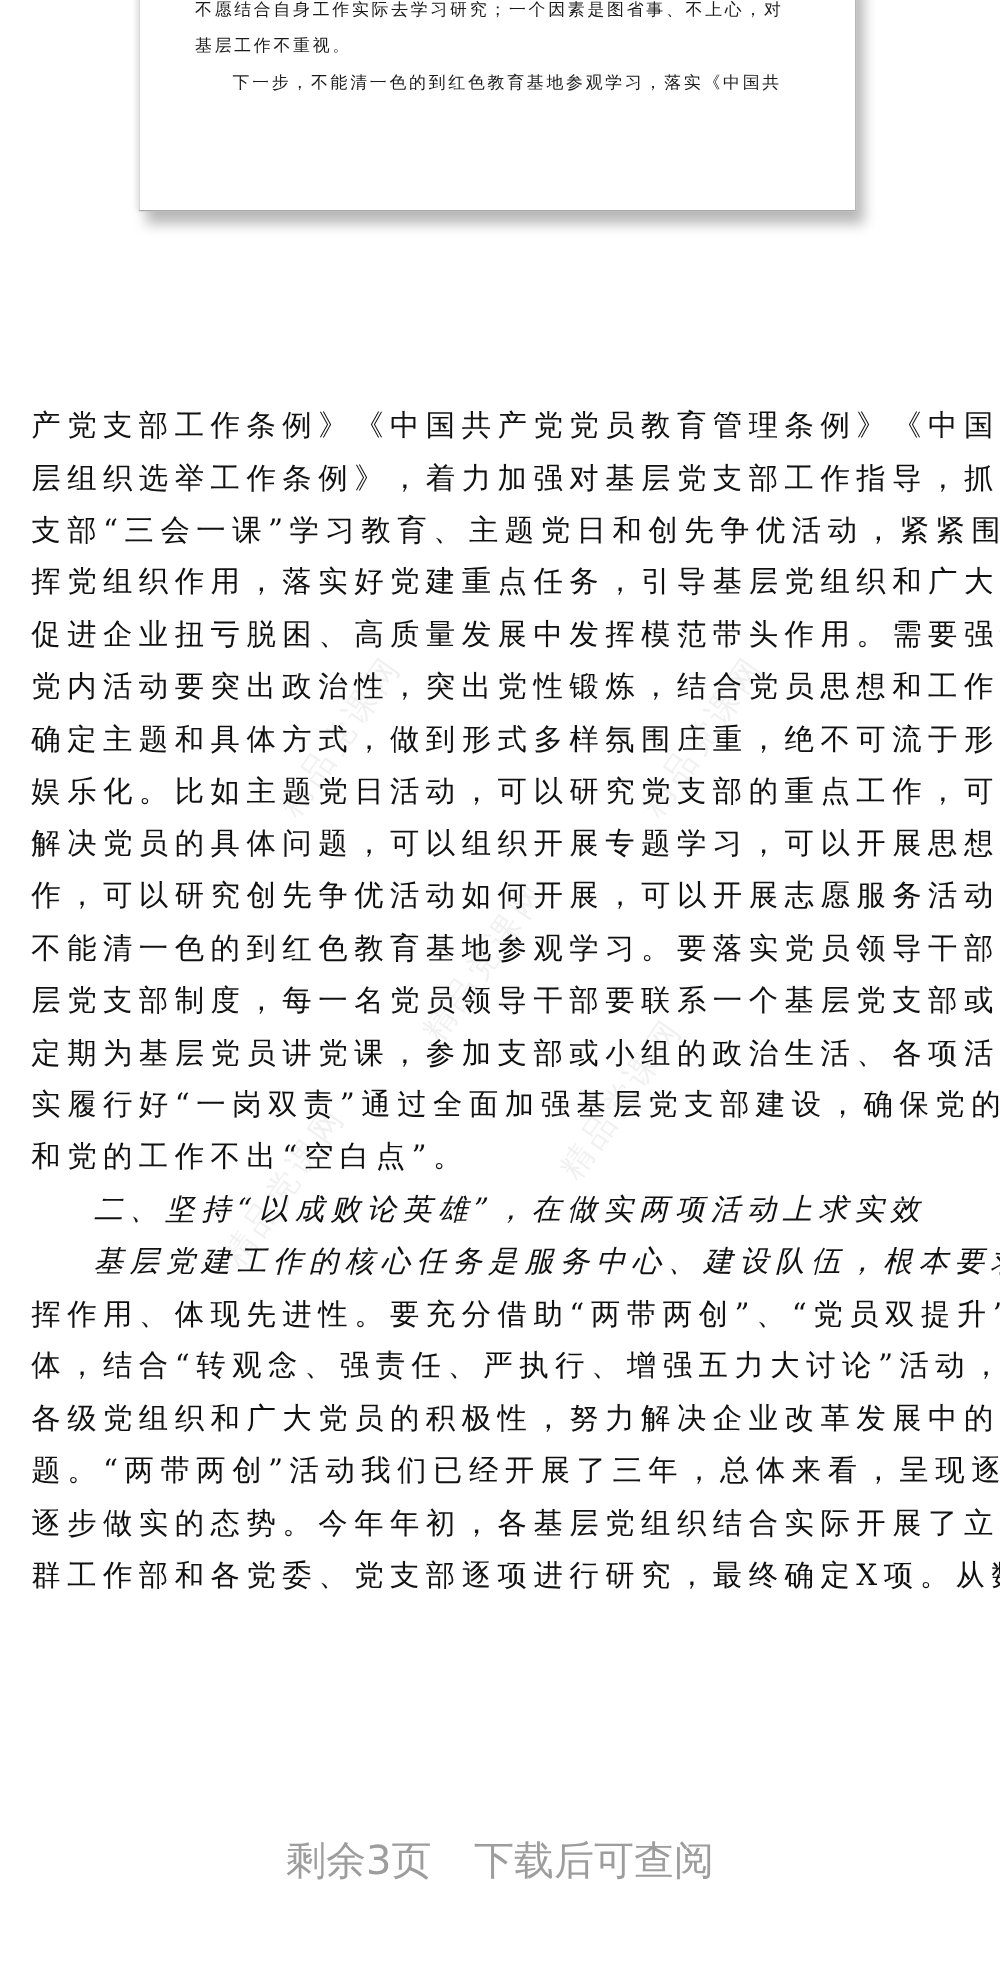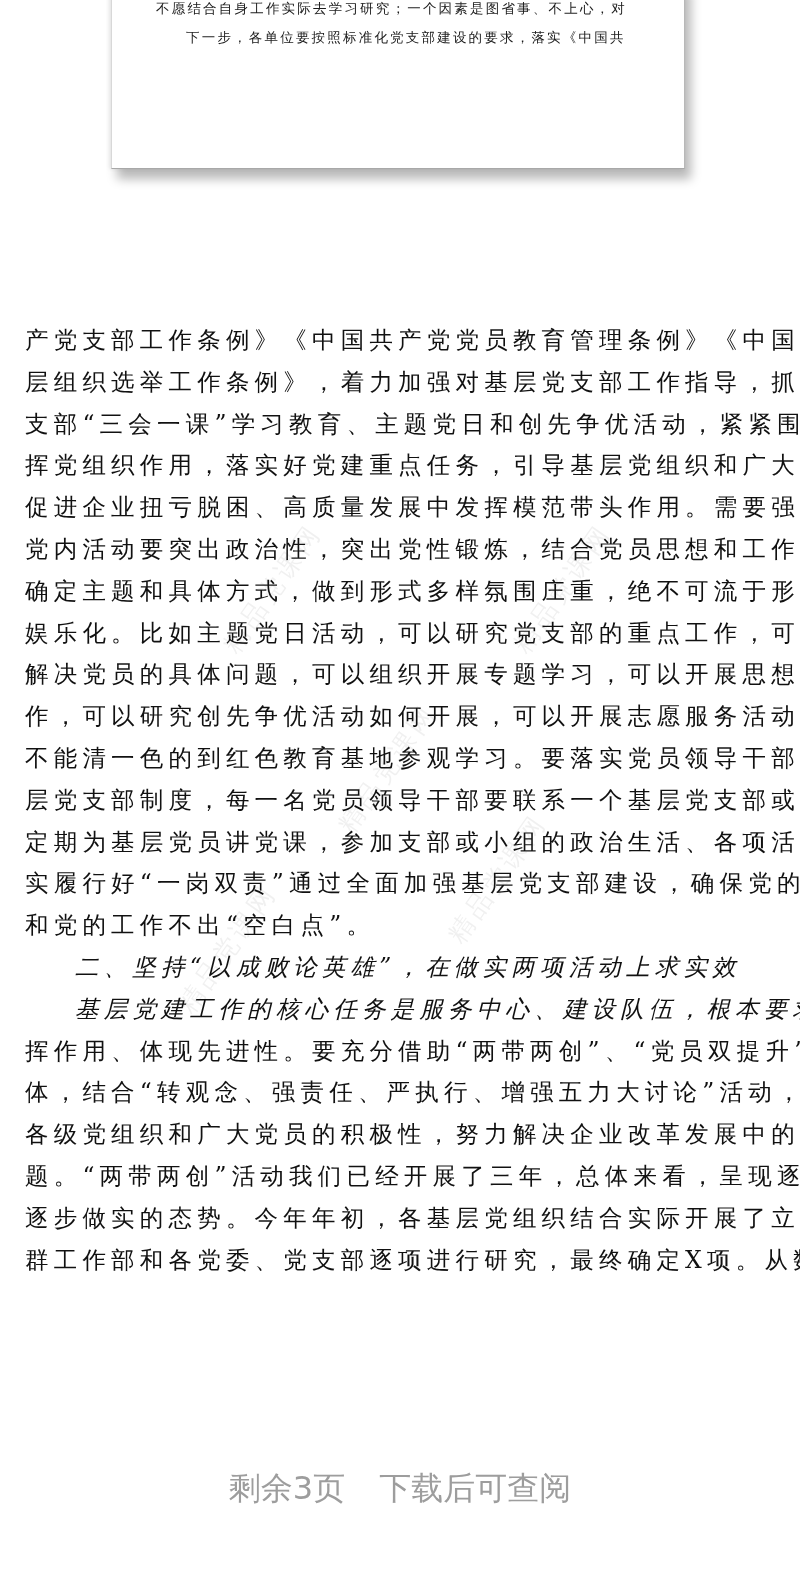--- a/index.html
+++ b/index.html
@@ -84,21 +84,22 @@
       letter-spacing: 0px;
     }
     .remaining .gap { display: inline-block; width: 34px; }
   </style>
 </head>
 <body>
 
 <div class="preview-card">
   <div class="preview-text">
     <div class="line">不愿结合自身工作实际去学习研究；一个因素是图省事、不上心，对</div>
-    <div class="line indent">下一步，各单位要按照标准化党支部建设的要求，落实《中国共</div>
+    <div class="line">基层工作不重视。</div>
+    <div class="line indent">下一步，不能清一色的到红色教育基地参观学习，落实《中国共</div>
   </div>
 </div>
 
 <div class="watermark" style="left:215px; top:640px;">精品党课网</div>
 <div class="watermark" style="left:505px; top:640px;">精品党课网</div>
 <div class="watermark" style="left:330px; top:820px;">精品党课网</div>
 <div class="watermark" style="left:440px; top:930px;">精品党课网</div>
 <div class="watermark" style="left:170px; top:1000px;">精品党课网</div>
 
 <div class="doc-body">

